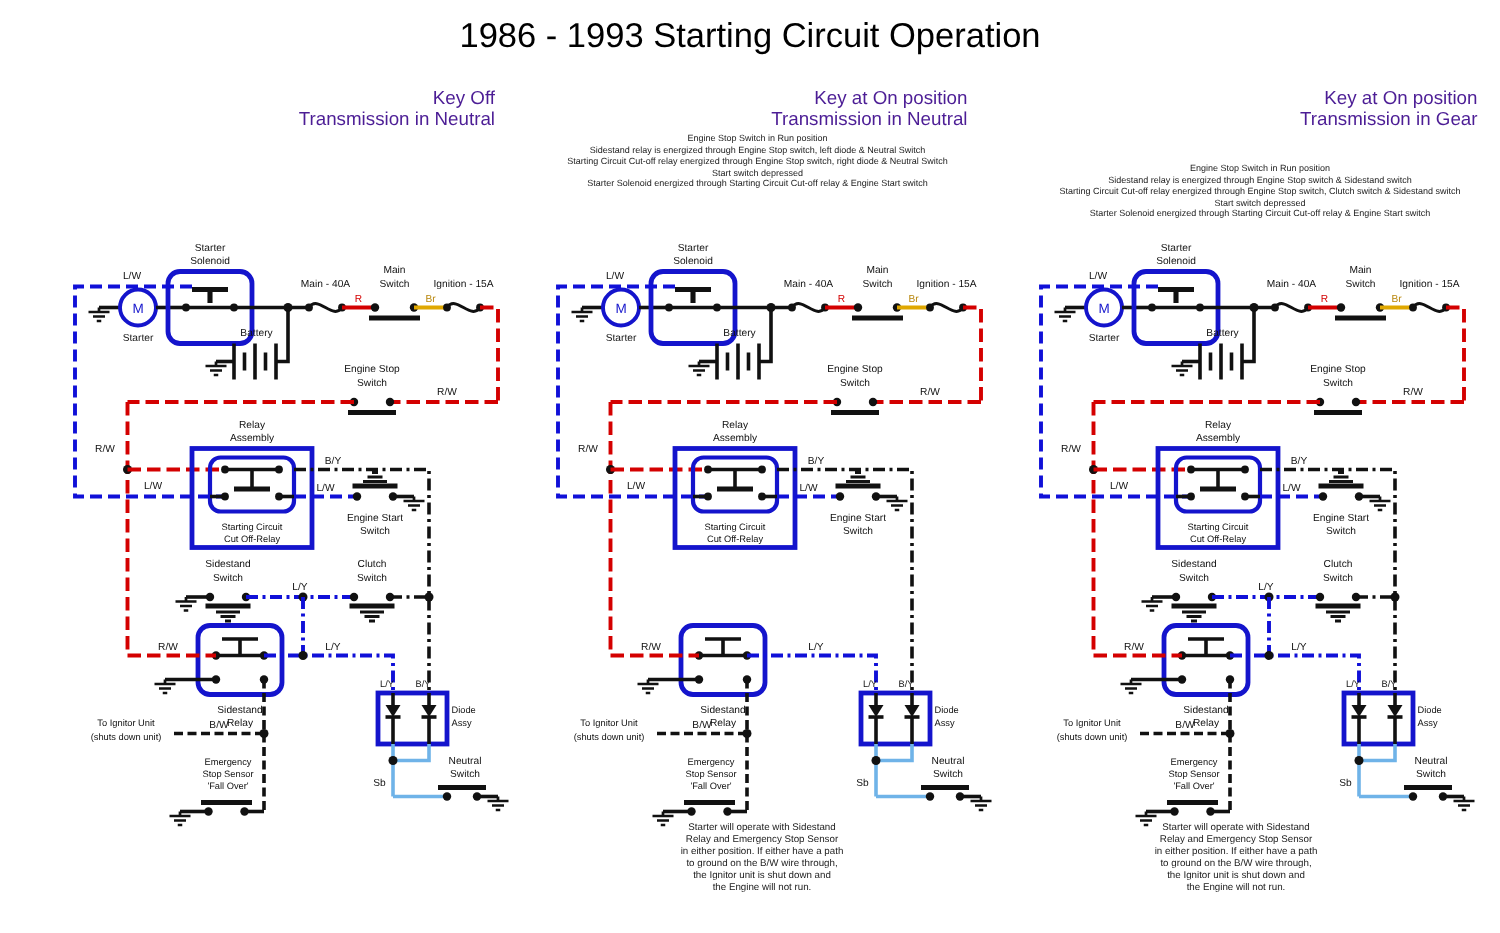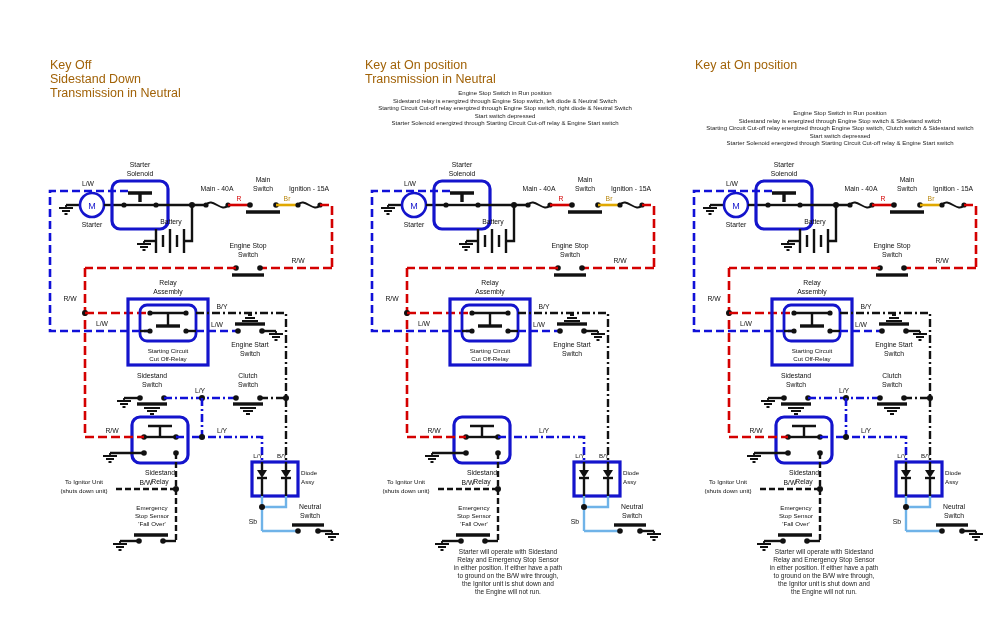--- a/index.html
+++ b/index.html
@@ -1,20 +1,20 @@
 <!DOCTYPE html>
 <html><head>
 <meta charset="utf-8">
 <style>
   html,body{margin:0;padding:0;background:#fff;}
   #canvas{position:relative;width:1000px;height:622px;background:#ffffff;overflow:hidden;
           font-family:"Liberation Sans",sans-serif;color:#111;}
   .title{position:absolute;left:0;top:10px;width:1000px;text-align:center;
          font-size:23px;letter-spacing:0px;color:#000;}
-  .hdr{position:absolute;text-align:left;font-size:12.5px;line-height:14px;color:#a16207;}
+  .hdr{position:absolute;text-align:right;font-size:12.5px;line-height:14px;color:#4c1d95;}
   .sub{position:absolute;text-align:center;font-size:6px;line-height:7.5px;color:#222;}
   .note{position:absolute;text-align:center;font-size:6.5px;line-height:8px;color:#222;}
   svg{position:absolute;left:0;top:0;}
   svg text{font-family:"Liberation Sans",sans-serif;}
   .lbl{font-size:6.8px;fill:#111;text-anchor:middle;}
   .lblsm{font-size:6.2px;fill:#111;text-anchor:middle;}
   .lblL{text-anchor:start;}
   .lblR{fill:#d40000;}
   .lblBr{fill:#b8860b;}
   .wB{stroke:#111;stroke-width:2.4;fill:none;}
@@ -31,41 +31,42 @@
   .box2{stroke:#1414cc;stroke-width:2.8;fill:none;}
   .gnd{stroke:#111;stroke-width:1.8;fill:none;}
   .ped{stroke:#111;stroke-width:2;fill:none;}
   .dot{fill:#111;}
 </style>
 </head>
 <body>
 
 <div id="canvas">
 
+  <div class="title">1986 - 1993 Starting Circuit Operation</div>
 
   <div class="hdr" style="left:50px;top:58px;width:280px;">
     <div>Key Off</div>
-    <div>Sidestand Down</div>
     <div>Transmission in Neutral</div>
   </div>
 
   <div class="hdr" style="left:365px;top:58px;width:280px;">
     <div>Key at On position</div>
     <div>Transmission in Neutral</div>
   </div>
   <div class="sub" style="left:355px;top:90px;width:300px;">
     <div>Engine Stop Switch in Run position</div>
     <div>Sidestand relay is energized through Engine Stop switch, left diode &amp; Neutral Switch</div>
     <div>Starting Circuit Cut-off relay energized through Engine Stop switch, right diode &amp; Neutral Switch</div>
     <div>Start switch depressed</div>
     <div>Starter Solenoid energized through Starting Circuit Cut-off relay &amp; Engine Start switch</div>
   </div>
 
   <div class="hdr" style="left:695px;top:58px;width:290px;">
     <div>Key at On position</div>
+    <div>Transmission in Gear</div>
   </div>
   <div class="sub" style="left:688px;top:110px;width:304px;">
     <div>Engine Stop Switch in Run position</div>
     <div>Sidestand relay is energized through Engine Stop switch &amp; Sidestand switch</div>
     <div>Starting Circuit Cut-off relay energized through Engine Stop switch, Clutch switch &amp; Sidestand switch</div>
     <div>Start switch depressed</div>
     <div>Starter Solenoid energized through Starting Circuit Cut-off relay &amp; Engine Start switch</div>
   </div>
 
   <div class="note" style="left:402px;top:548px;width:212px;">

